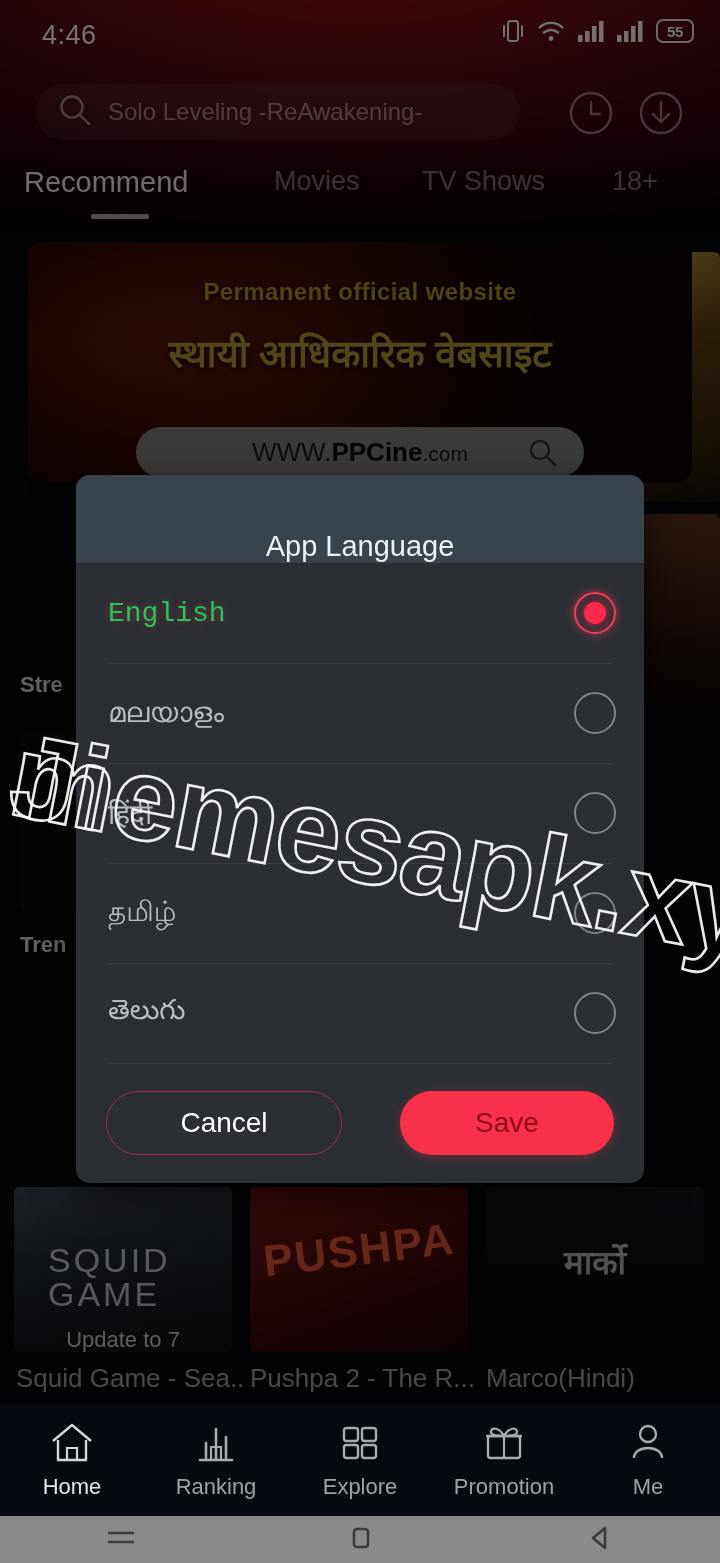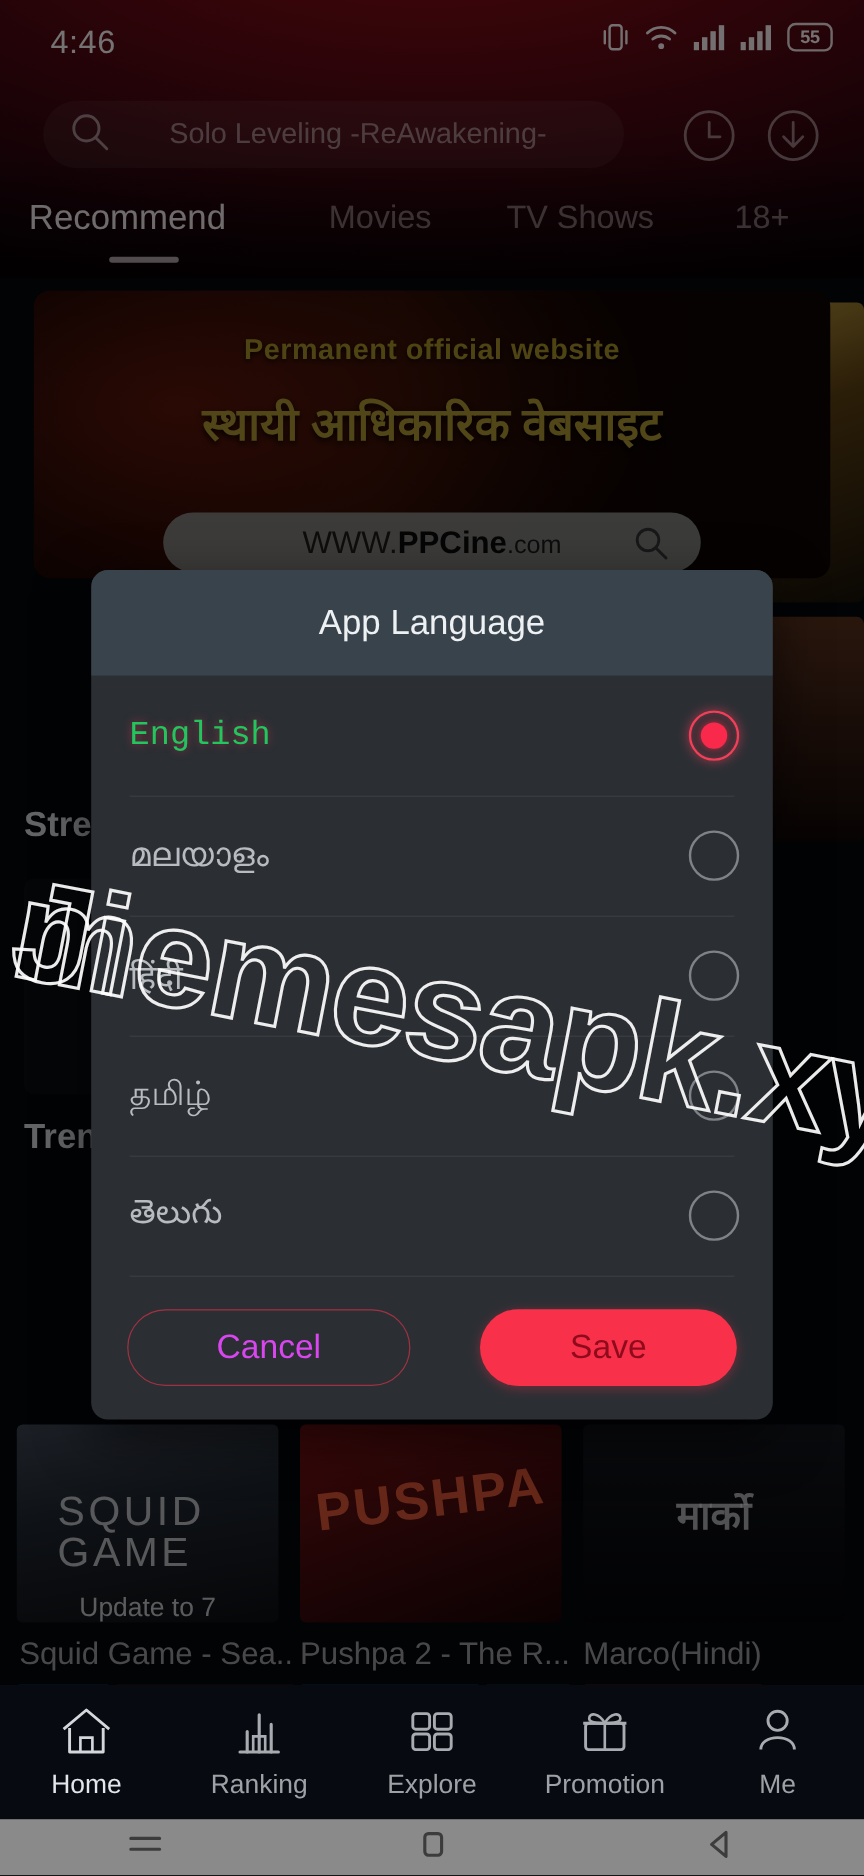--- a/index.html
+++ b/index.html
@@ -38,21 +38,21 @@
   .batt-txt {
     position:absolute; inset:0; display:flex; align-items:center; justify-content:center;
     font-size:15px; color:#f6eef0; letter-spacing:-.3px; font-weight:600;
   }
 
   
   .searchwrap { position:absolute; left:36px; top:84px; width:648px; height:58px; }
   .searchbar {
     position:absolute; left:0; top:0; width:484px; height:56px;
     background:rgba(255,255,255,.055); border-radius:28px;
-    display:flex; align-items:center; padding-left:22px;gap:33px;
+    display:flex; align-items:center; padding-left:22px;
   }
   .searchbar .mag { flex:0 0 auto; margin-right:16px; opacity:.55; }
   .search-ph {
     font-size:24px; color:rgba(240,225,228,.52); white-space:nowrap;
     overflow:hidden; text-overflow:clip;
   }
   .hdr-ico {
     position:absolute; top:6px; width:46px; height:46px; opacity:.5;
   }
   .hdr-ico.clock { right:70px; }
@@ -109,21 +109,21 @@
   .edge-poster {
     position:absolute; right:0; border-radius:6px; overflow:hidden;
   }
   .ep1 { top:20px; width:84px; height:250px;
     background:linear-gradient(160deg,#c9a23e 0%, #6b4a14 35%, #1a1208 100%); opacity:.85; }
   .ep2 { top:282px; width:118px; height:188px;
     background:linear-gradient(180deg,#6b3a22 0%, #3a1d11 55%, #120806 100%); opacity:.8; }
 
   
   .sec-h {
-    position:absolute; left:20px; font-size:29px; font-weight:bold; color:#cfd2d6;
+    position:absolute; left:20px; font-size:22px; font-weight:bold; color:#cfd2d6;
     white-space:nowrap;
   }
   .sec-h.s1 { top:440px; }
   .sec-h.s2 { top:700px; }
 
   
   .strip {
     position:absolute; left:20px; top:500px; width:200px; height:180px;
     background:#0a0d12; border-radius:8px;
   }
@@ -176,21 +176,21 @@
   .scrim { position:absolute; inset:0; background:rgba(0,0,0,.52); }
 
   
   .dialog {
     position:absolute; left:76px; top:475px; width:568px;
     background:#2b2f34; border-radius:14px; overflow:hidden;
     box-shadow:0 14px 44px rgba(0,0,0,.55);
   }
   .dlg-head {
     height:88px; background:#39434c;
-    display:flex; align-items:center; justify-content:center;
+    display:flex; align-items:flex-end; justify-content:center;
   }
   .dlg-title { font-size:29px; color:#eef1f3; }
   .dlg-body { padding:0 0 0 0; }
   .opt {
     position:relative; height:100px; display:flex; align-items:center;
     padding:0 28px 0 32px;
   }
   .opt + .opt:before {
     content:""; position:absolute; left:32px; right:32px; top:0; height:1px;
     background:rgba(255,255,255,.075);
@@ -217,21 +217,21 @@
   .dlg-foot:before {
     content:""; position:absolute; left:32px; right:32px; top:0; height:1px;
     background:rgba(255,255,255,.075);
   }
   .btn {
     height:64px; border-radius:32px; display:flex; align-items:center;
     justify-content:center; font-size:28px; cursor:pointer;
   }
   .btn-cancel {
     width:236px; border:1.8px solid rgba(232,52,75,.62);
-    color:#d946ef; background:transparent;
+    color:#ffffff; background:transparent;
   }
   .btn-save {
     width:214px; background:#f8304a; color:#8e0b1c; font-weight:500;
     box-shadow:0 2px 10px rgba(248,48,74,.35);
   }
 
   
   .watermark {
     position:absolute; left:18px; top:700px; width:700px; height:200px;
     pointer-events:none;

